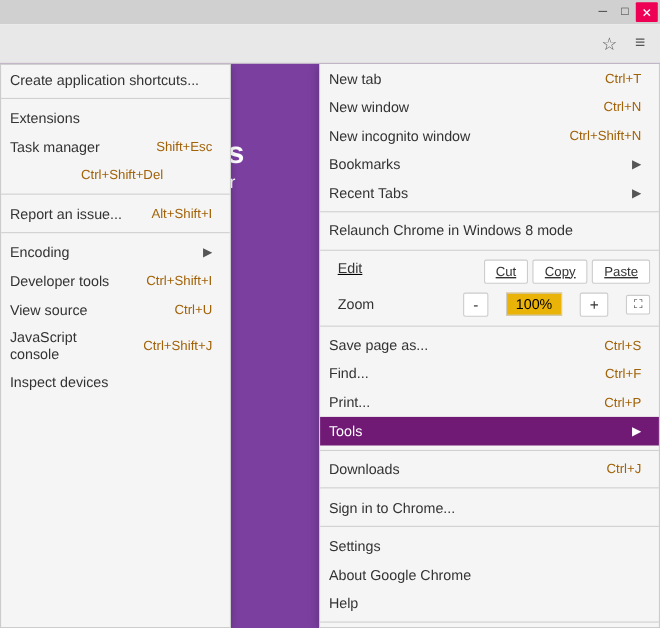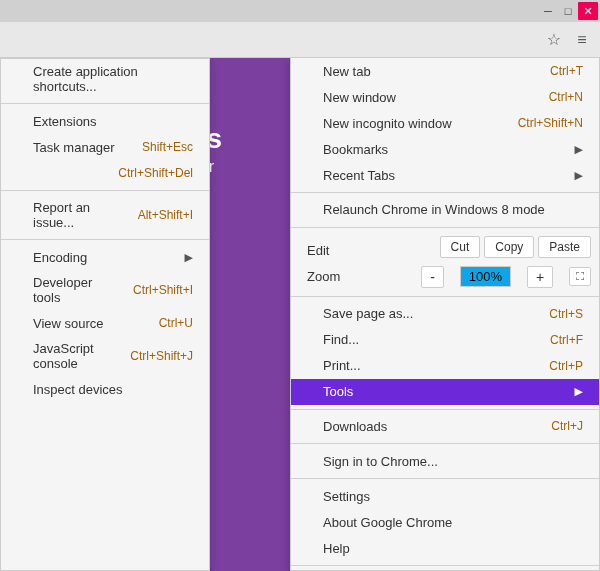--- a/index.html
+++ b/index.html
@@ -126,29 +126,29 @@
       border: 1px solid #ccc;
       border-top: none;
       box-shadow: -2px 2px 8px rgba(0,0,0,0.2);
       display: flex;
       flex-direction: column;
     }
 
     .menu-item {
       display: flex;
       align-items: center;
-      justify-content: flex-end;
-      padding: 5px 16px 5px 32px;
+      justify-content: center;
+      padding: 5px 16px 5px 8px;
       cursor: pointer;
       min-height: 26px;
       color: #333;
       font-size: 13px;
     }
     .menu-item.highlighted {
-      background: #6d28d9;
+      background: #701a75;
       color: white;
     }
 
     .menu-item-label { flex: 1; }
     .menu-item-shortcut {
       color: #a16207;
       font-size: 12px;
       margin-left: 20px;
       white-space: nowrap;
     }
@@ -161,23 +161,24 @@
 
     .menu-separator {
       height: 1px;
       background: #d0d0d0;
       margin: 4px 0;
     }
 
     
     .menu-edit-row {
       display: flex;
-      align-items: flex-end;
+      align-items: flex-start;
       padding: 4px 8px;
       gap: 4px;
+      text-decoration: underline;
     }
     .edit-label {
       flex: 1;
       font-size: 13px;
       color: #333;
       padding-left: 8px;
     }
     .edit-btn {
       border: 1px solid #ccc;
       background: #fff;
@@ -205,21 +206,21 @@
       border: 1px solid #ccc;
       background: #fff;
       padding: 2px 8px;
       font-size: 14px;
       cursor: pointer;
       color: #333;
       border-radius: 2px;
     }
     .zoom-value {
       border: 1px solid #ccc;
-      background: #0ea5e9;
+      background: #eab308;
       padding: 2px 8px;
       font-size: 13px;
       min-width: 48px;
       text-align: left;
     }
     .zoom-fullscreen {
       border: 1px solid #ccc;
       background: #fff;
       padding: 2px 6px;
       font-size: 11px;

